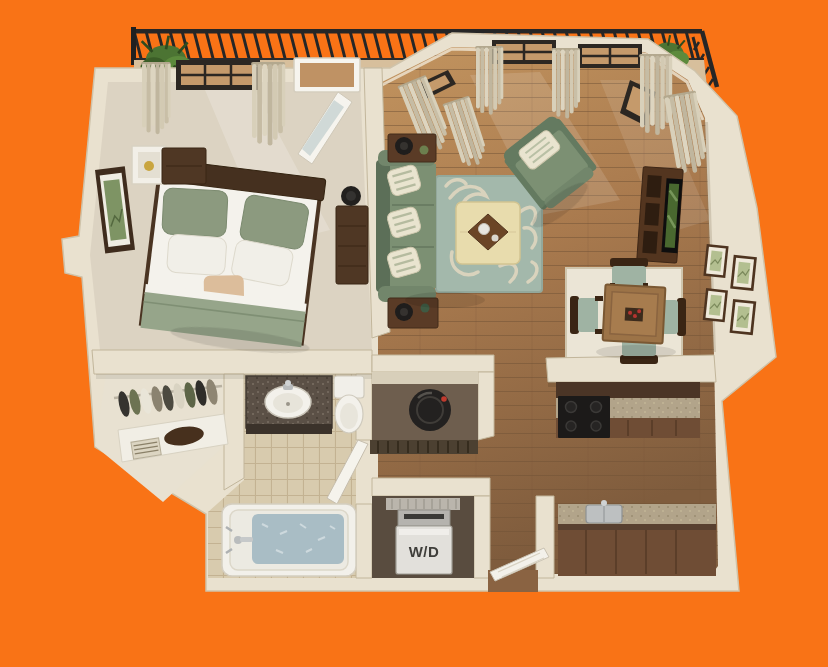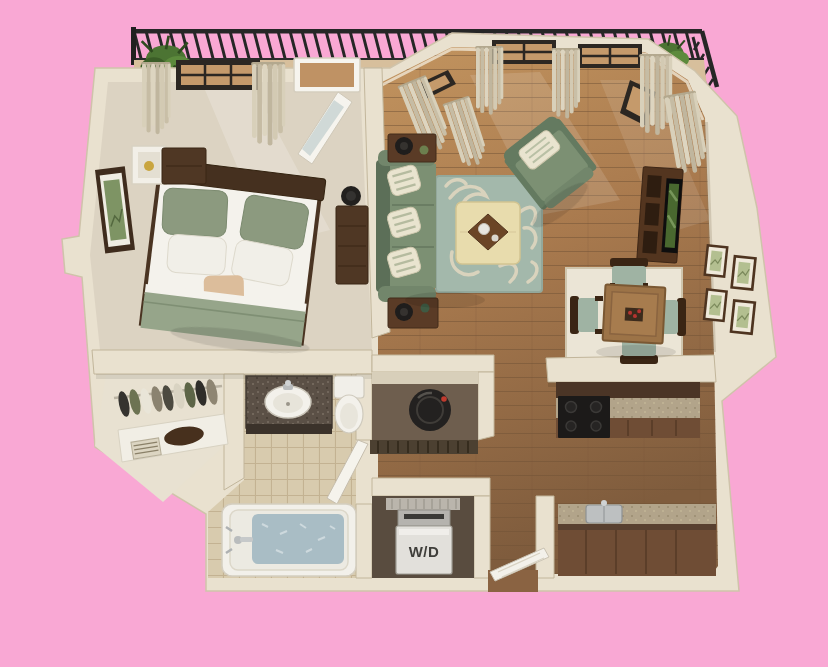--- a/index.html
+++ b/index.html
@@ -1,16 +1,16 @@
 <!DOCTYPE html>
 <html><head>
 <meta charset="utf-8">
 <style>
   html,body{margin:0;padding:0;background:#ffffff;}
-  .stage{position:relative;width:828px;height:667px;background:#f9a8d4;overflow:hidden;
+  .stage{position:relative;width:828px;height:667px;background:#f97316;overflow:hidden;
          font-family:"Liberation Sans",sans-serif;}
   .stage svg{position:absolute;left:0;top:0;}
   .lbl{font:600 15px "Liberation Sans",sans-serif;fill:#3f3e3a;letter-spacing:.5px;}
 </style>
 </head>
 <body>
 
 <div class="stage">
 <svg width="828" height="667" viewBox="0 0 828 667">
   <defs>

